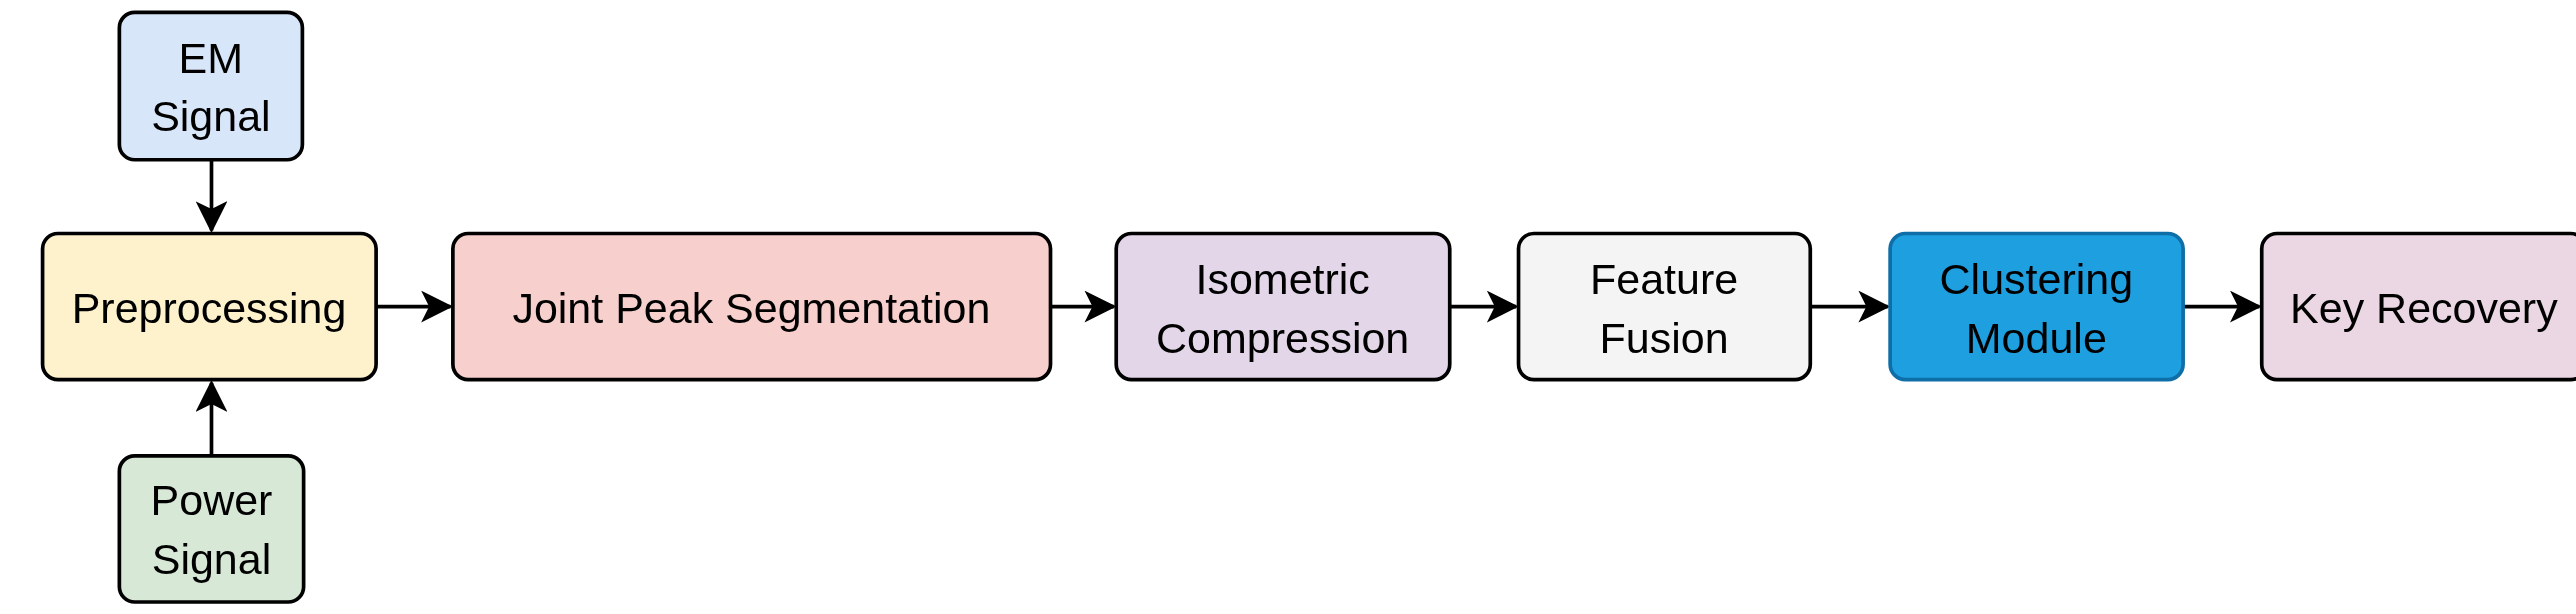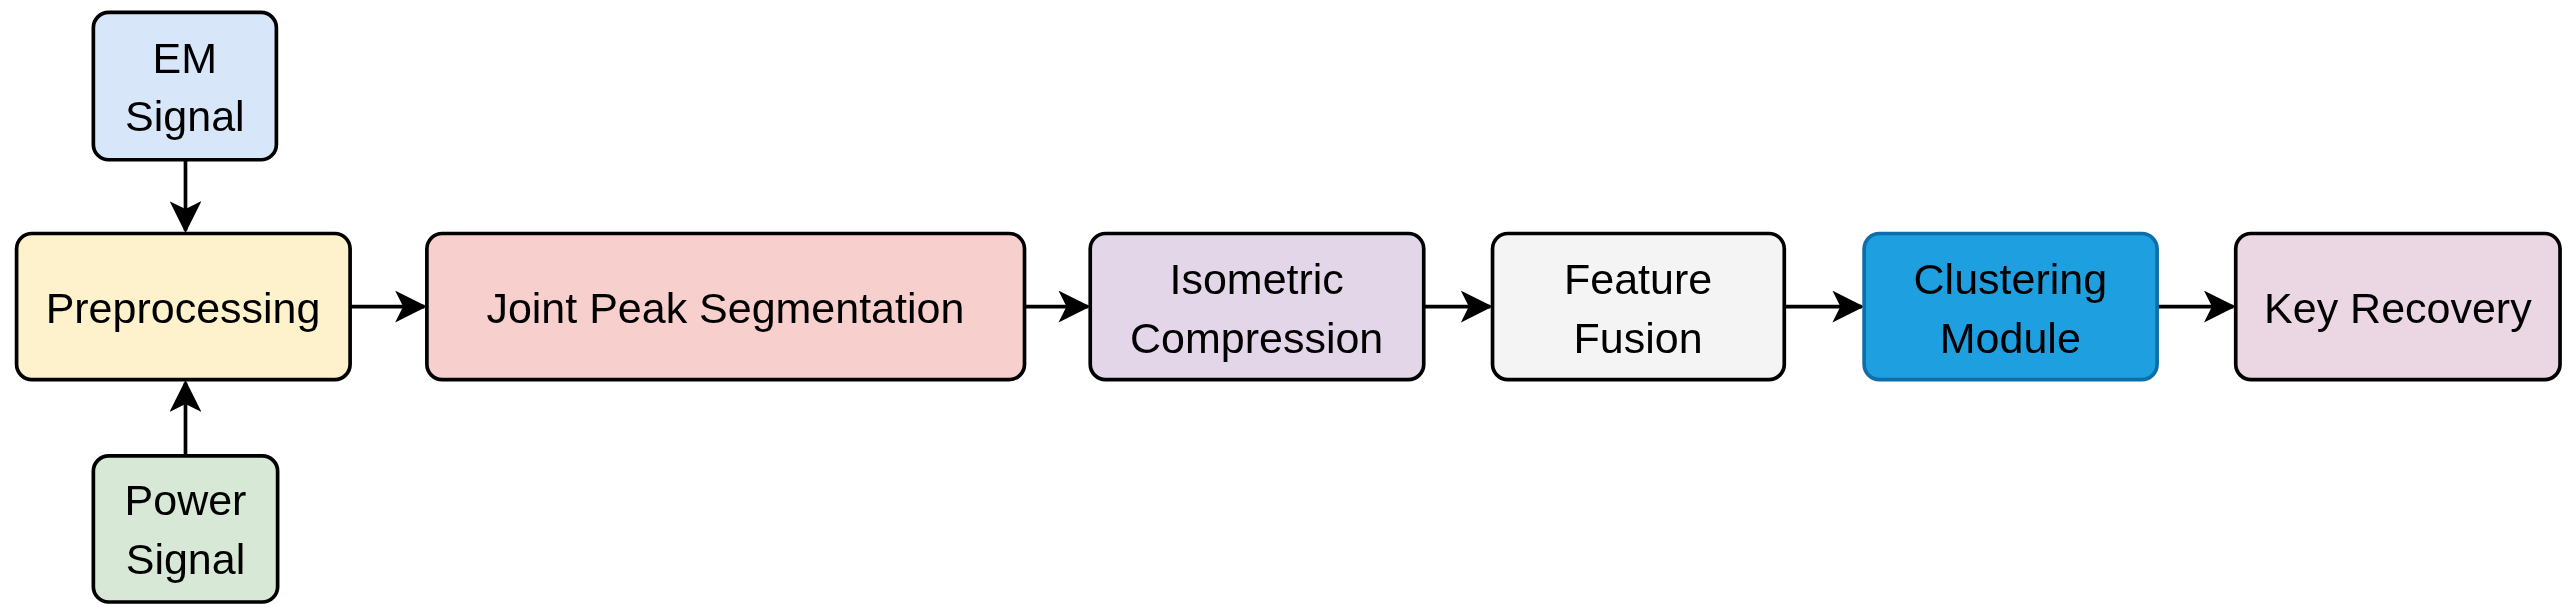--- a/index.html
+++ b/index.html
@@ -8,20 +8,21 @@
     width: 2576px;
     height: 615px;
     background: #ffffff;
     overflow: hidden;
   }
   .canvas {
     position: relative;
     width: 2310px;
     height: 615px;
     background: #ffffff;
+    margin-left: 26px;
   }
   svg.diagram {
     display: block;
     width: 2576px;
     height: 615px;
   }
   text.node-label {
     font-family: "Liberation Sans", "DejaVu Sans", sans-serif;
     font-size: 70px;
     fill: #000000;

